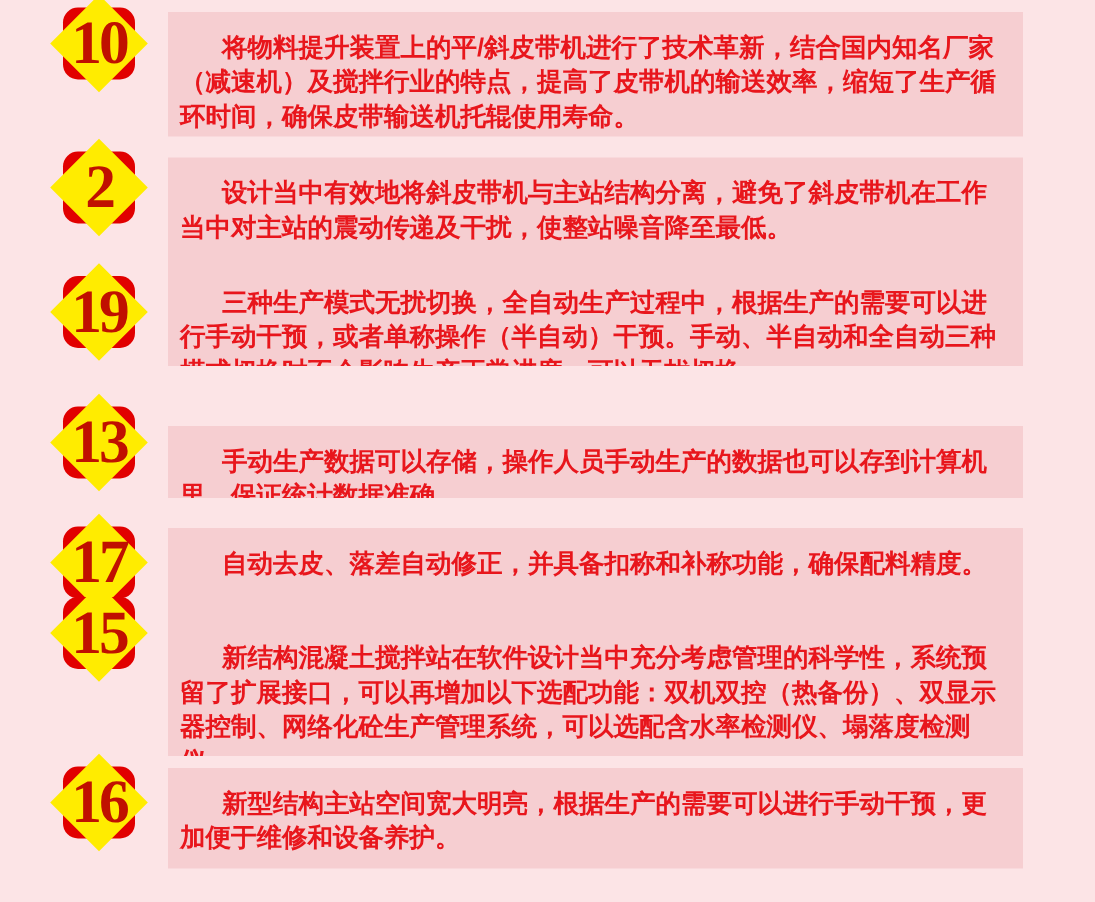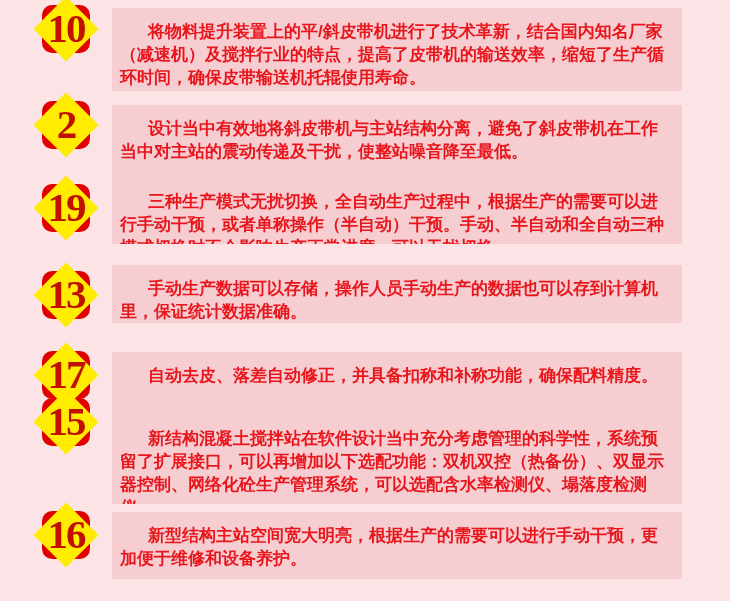--- a/index.html
+++ b/index.html
@@ -105,21 +105,21 @@
     </div>
     <div class="text-block" style="top:178px;height:66px">三种生产模式无扰切换，全自动生产过程中，根据生产的需要可以进行手动干预，或者单称操作（半自动）干预。手动、半自动和全自动三种模式切换时不会影响生产正常进度，可以无扰切换。</div>
   </div>
 
   <div class="feature-item">
     <div class="badge" style="top:262px">
       <div class="badge-square"></div>
       <div class="badge-diamond"></div>
       <div class="badge-number">13</div>
     </div>
-    <div class="text-block" style="top:265px;height:58px">手动生产数据可以存储，操作人员手动生产的数据也可以存到计算机里，保证统计数据准确。</div>
+    <div class="text-block" style="top:284px;height:48px">手动生产数据可以存储，操作人员手动生产的数据也可以存到计算机里，保证统计数据准确。</div>
   </div>
 
   <div class="feature-item">
     <div class="badge" style="top:342px">
       <div class="badge-square"></div>
       <div class="badge-diamond"></div>
       <div class="badge-number">17</div>
     </div>
     <div class="text-block" style="top:352px;height:72px">自动去皮、落差自动修正，并具备扣称和补称功能，确保配料精度。</div>
   </div>

